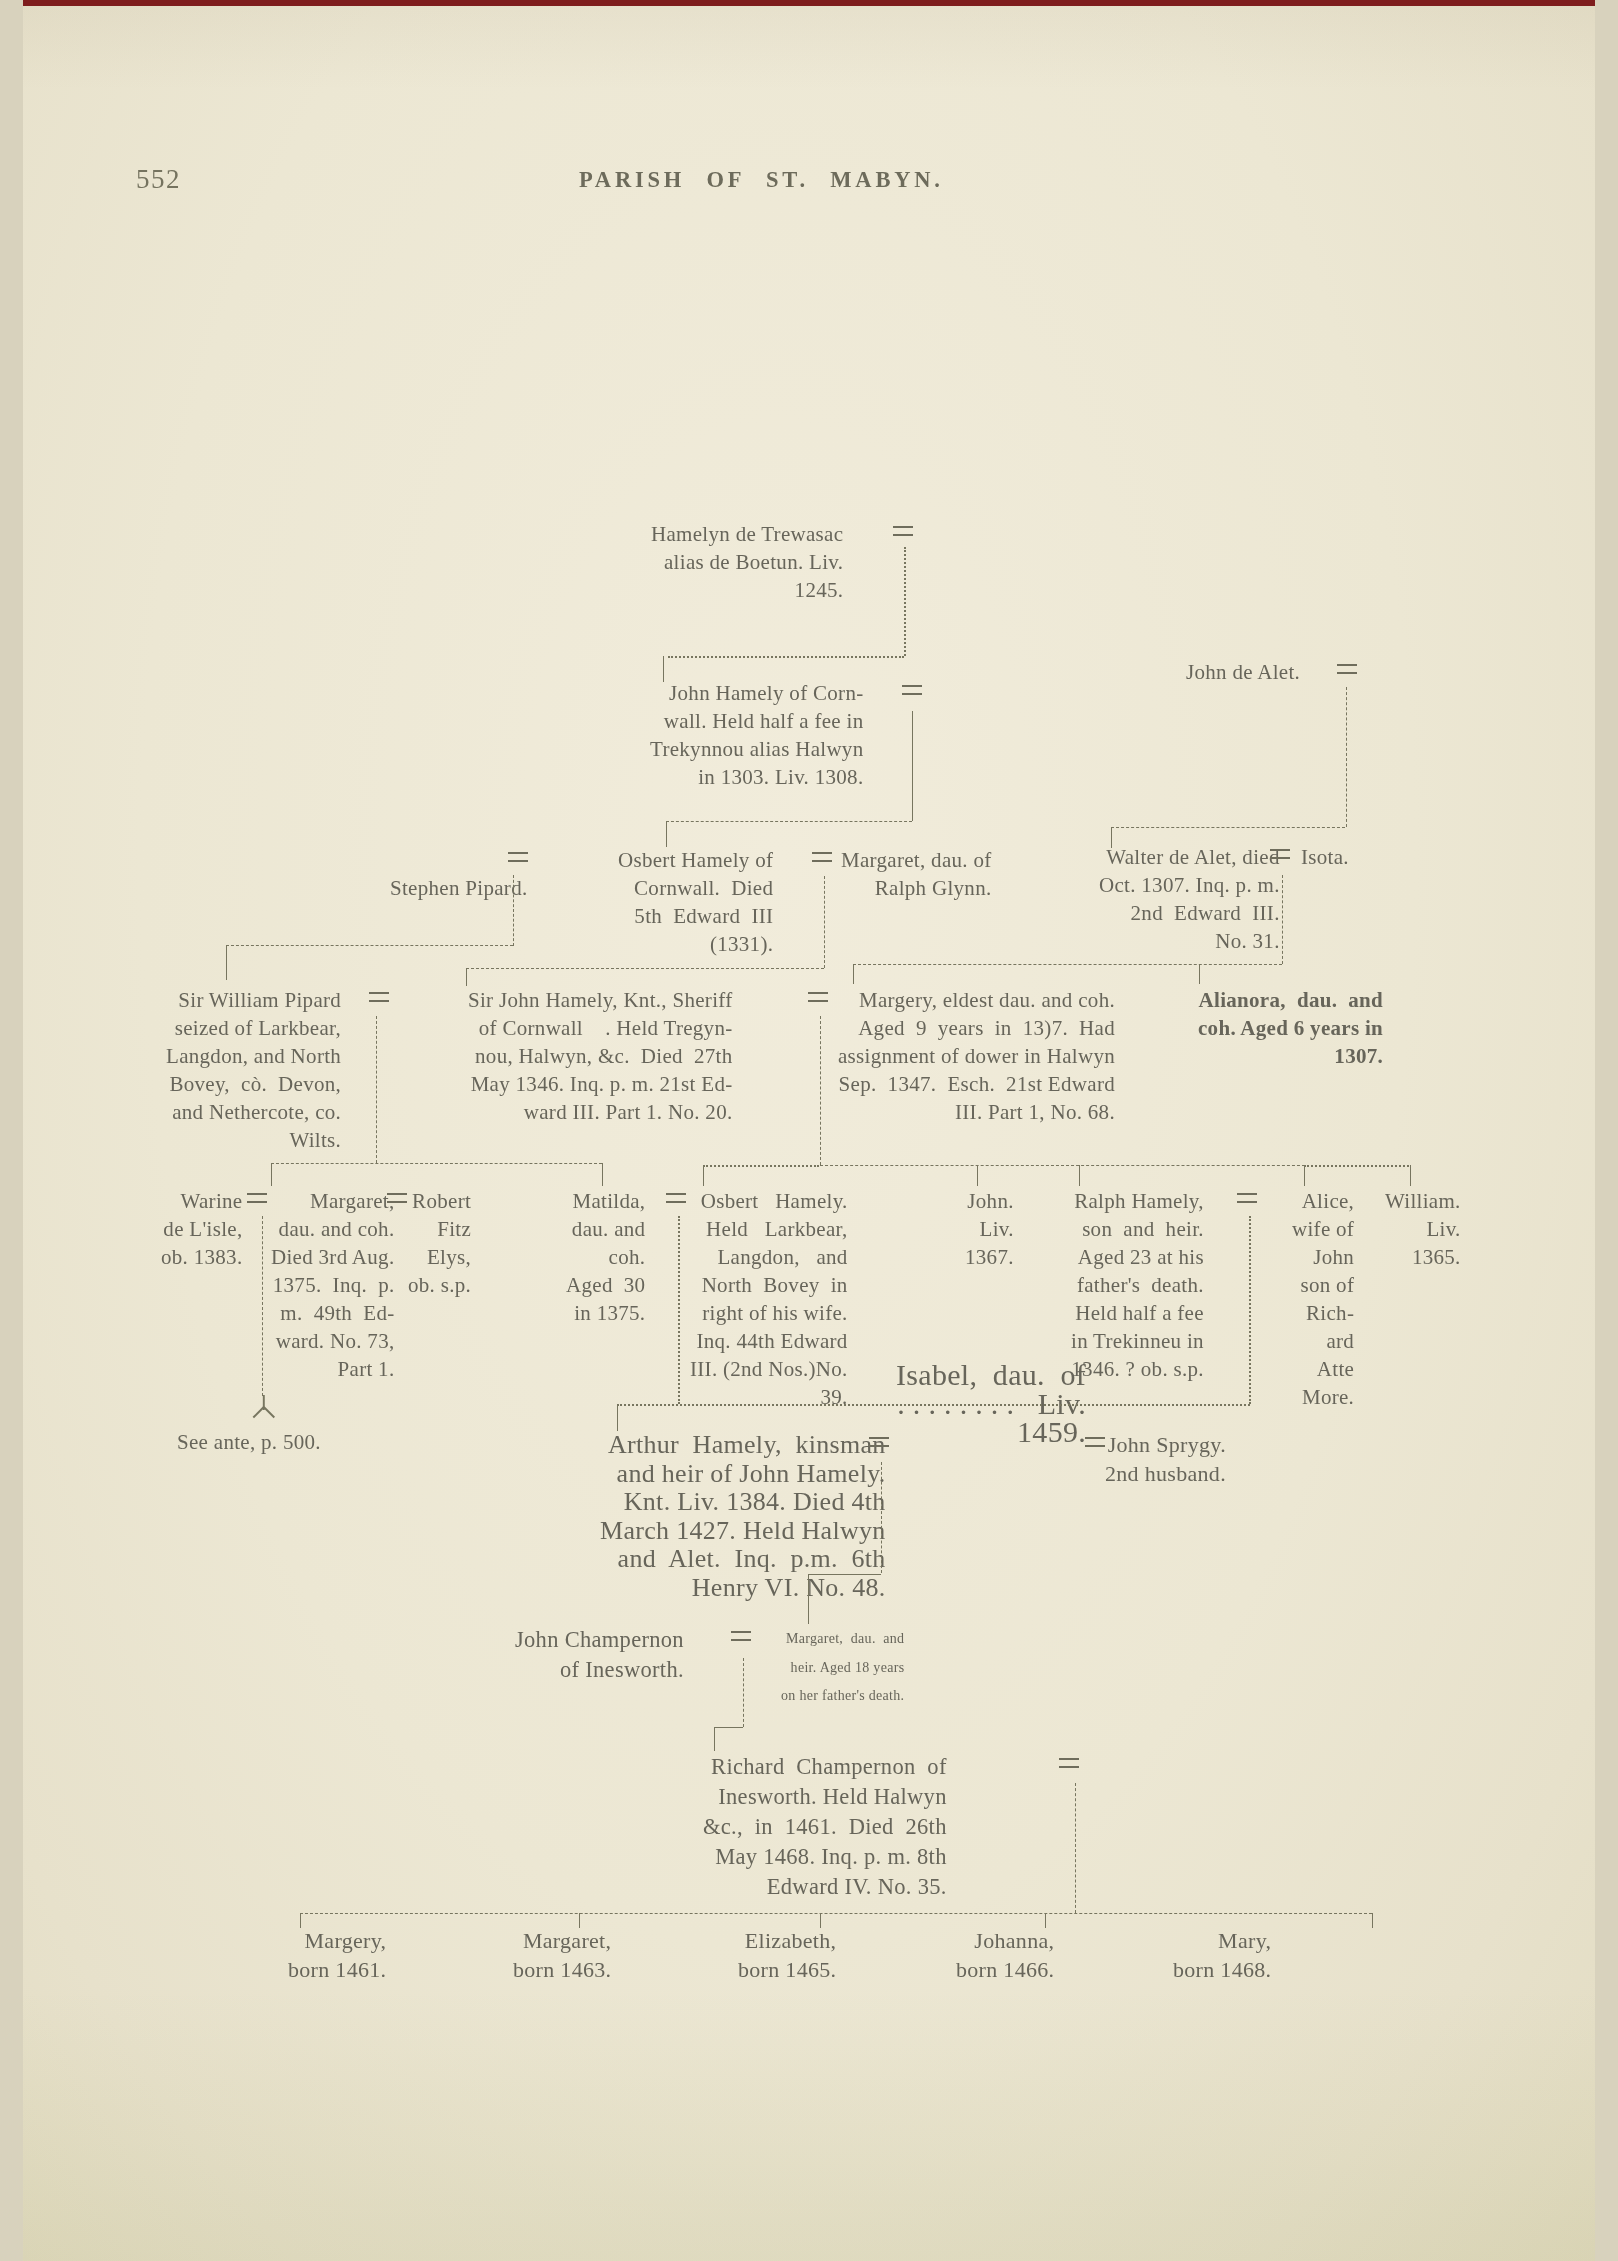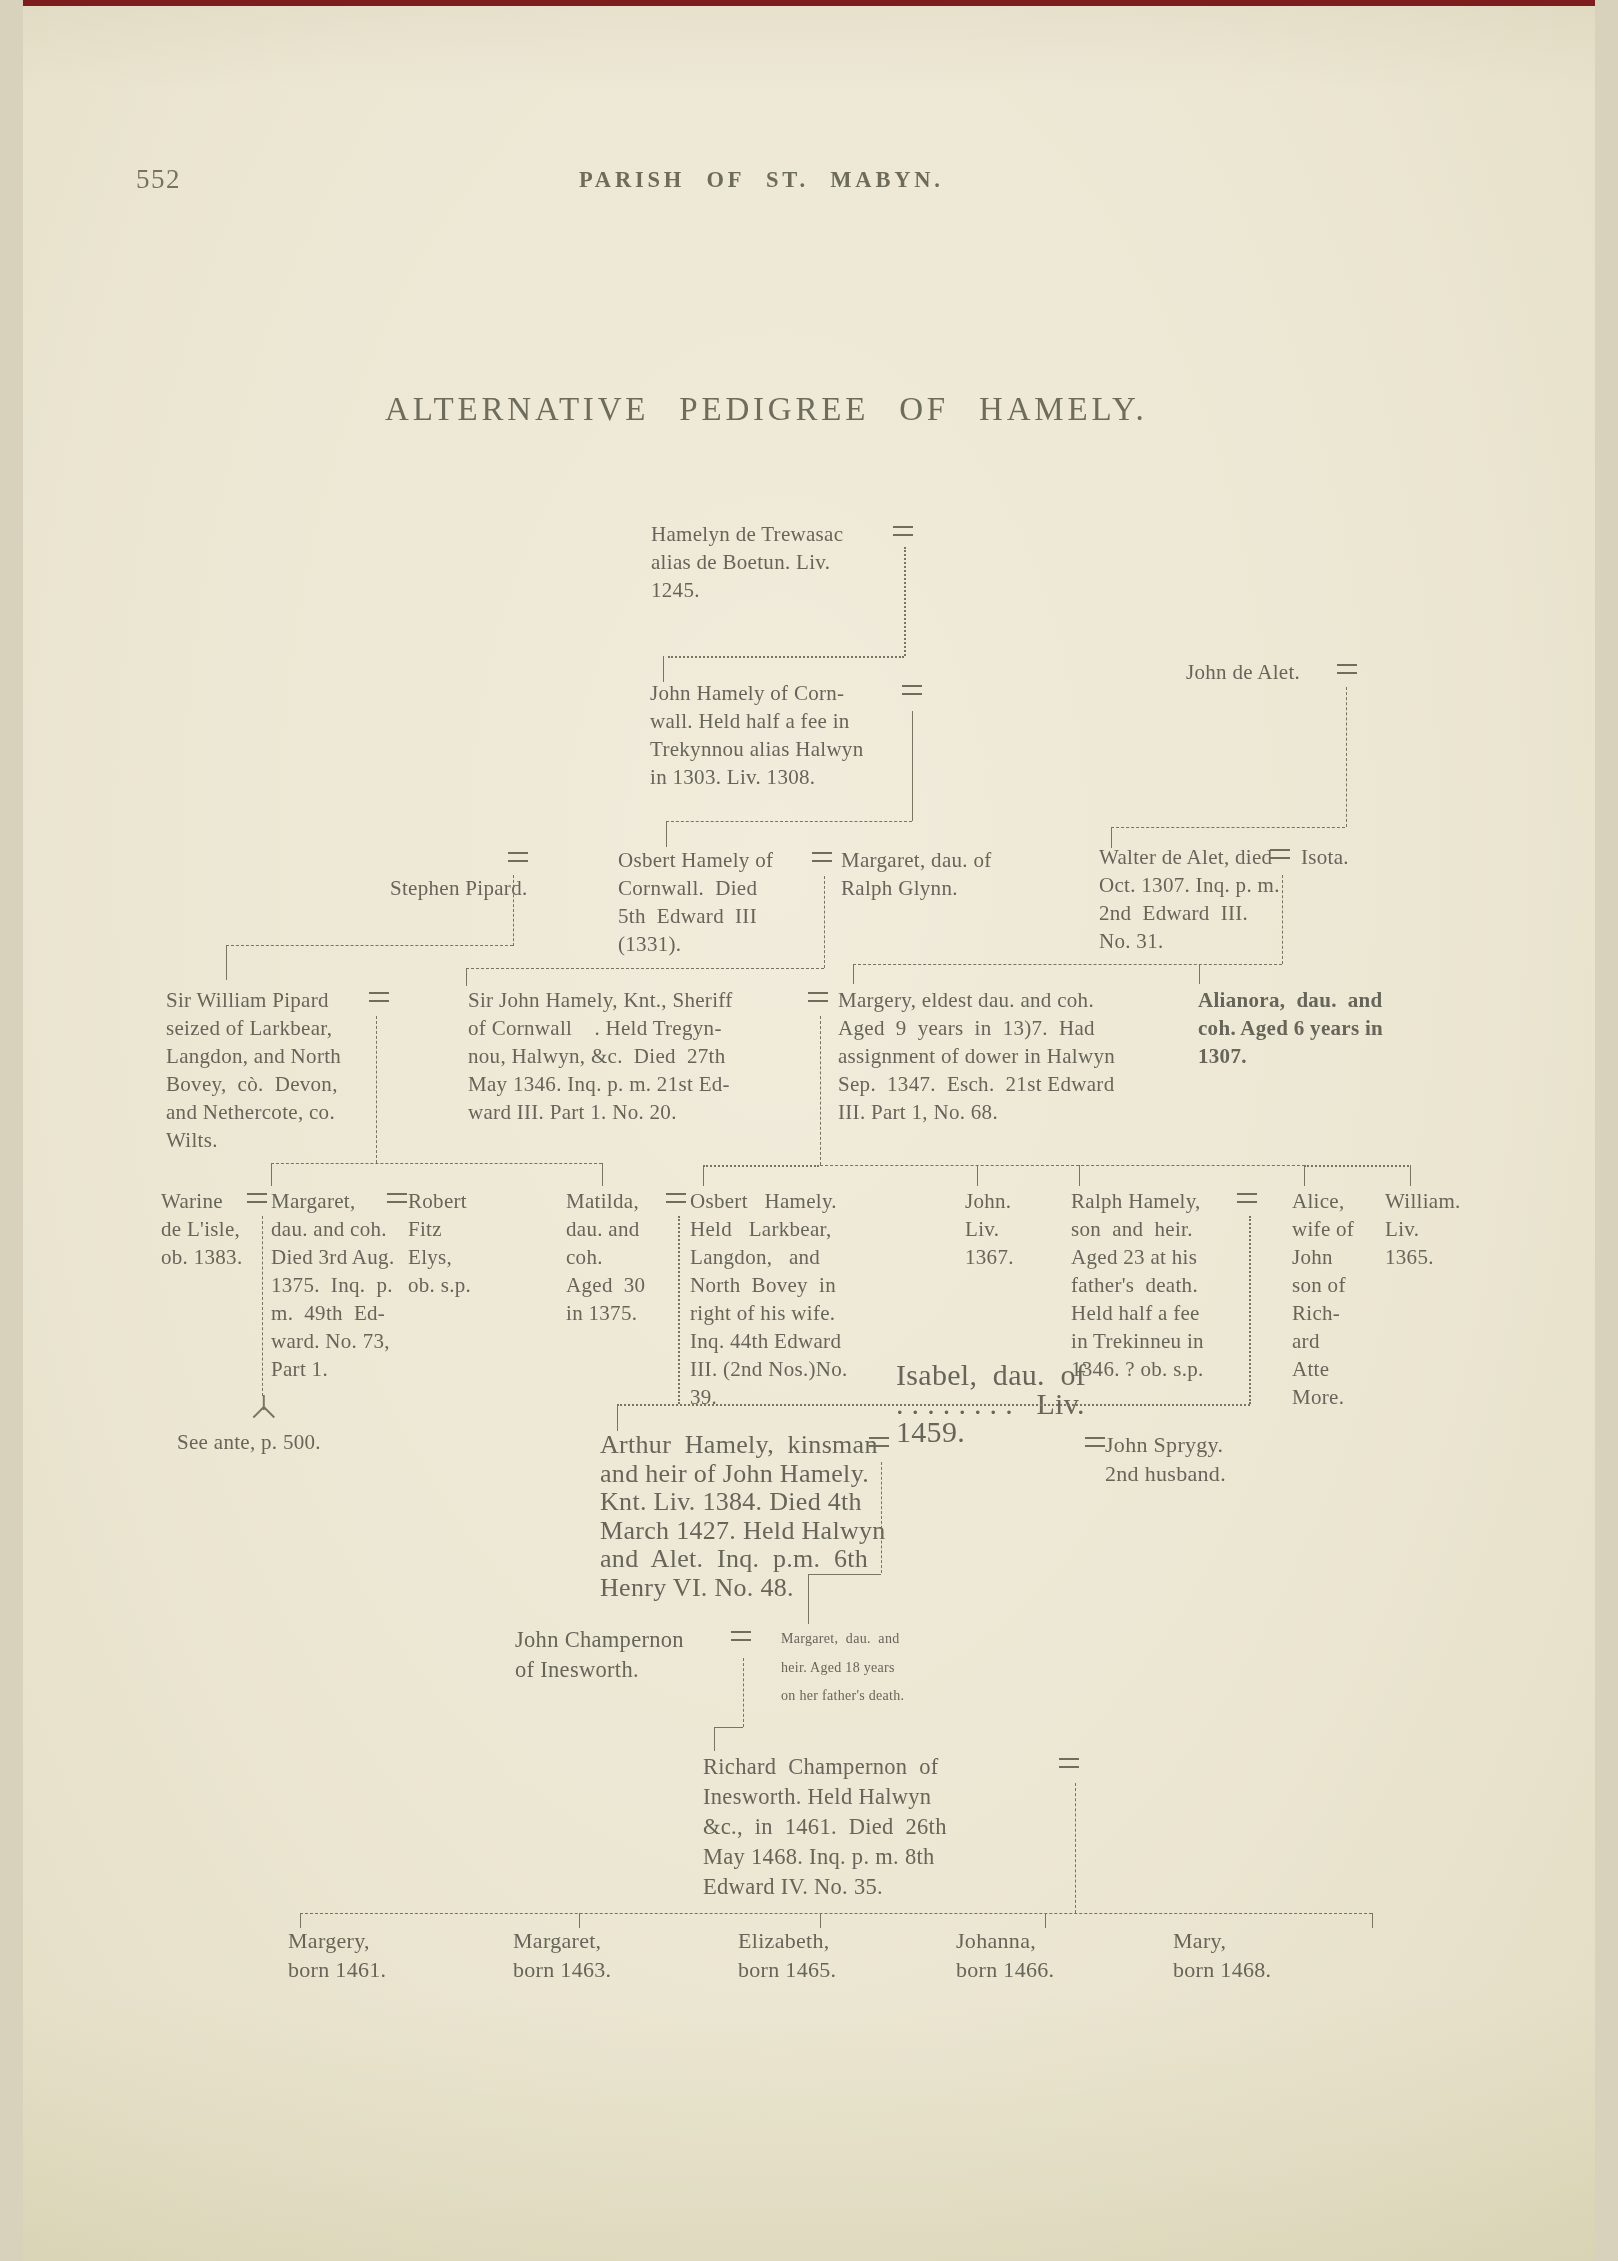--- a/index.html
+++ b/index.html
@@ -9,20 +9,21 @@
   }
   #page{
     position:relative;
     width:1572px;height:2261px;
     margin:0 auto;
     background:
       linear-gradient(180deg, rgba(120,100,60,0.06) 0%, rgba(0,0,0,0) 4%, rgba(0,0,0,0) 88%, rgba(150,150,80,0.12) 100%),
       radial-gradient(ellipse at 48% 38%, #f1ecdb 0%, #ece7d3 55%, #e7e1cb 82%, #e2dcc2 100%);
     overflow:hidden;
     color:#67655a;
+    text-align:right;
   }
   #top-strip{
     position:absolute;left:0;top:0;width:100%;height:6px;
   }
   .page-number{
     position:absolute;left:113px;top:164px;
     font-size:27px;letter-spacing:1.5px;color:#75735f;
   }
   .running-header{
     position:absolute;left:556px;top:167px;
@@ -53,21 +54,20 @@
   .ln.v.dotted{border-left-style:dotted;border-left-width:2.3px;}
   .fork{position:absolute;}
 </style>
 </head>
 <body>
 
 <div id="page">
   <div id="top-strip" style="background: rgb(126, 29, 29);"></div>
   <div class="page-number">552</div>
   <div class="running-header">PARISH OF ST. MABYN.</div>
-  <div class="pedigree-title">ALTERNATIVE PEDIGREE OF HAMELY.</div>
   <div id="tree">
       <div class="node" style="left: 628px; top: 520px;">
         <div class="line">Hamelyn de Trewasac</div>
         <div class="line">alias de Boetun. Liv.</div>
         <div class="line">1245.</div>
       </div>
       <div class="node" style="left: 627px; top: 679px;">
         <div class="line">John Hamely of Corn-</div>
         <div class="line">wall. Held half a fee in</div>
         <div class="line">Trekynnou alias Halwyn</div>

